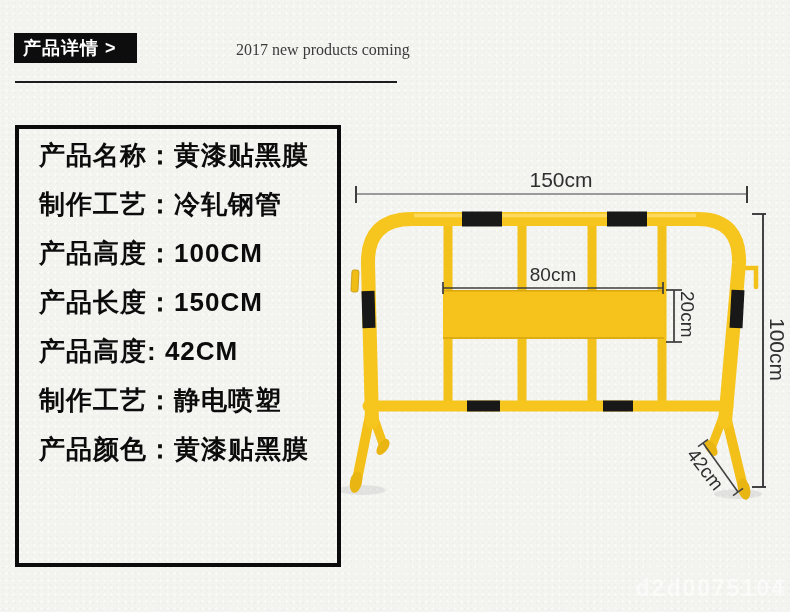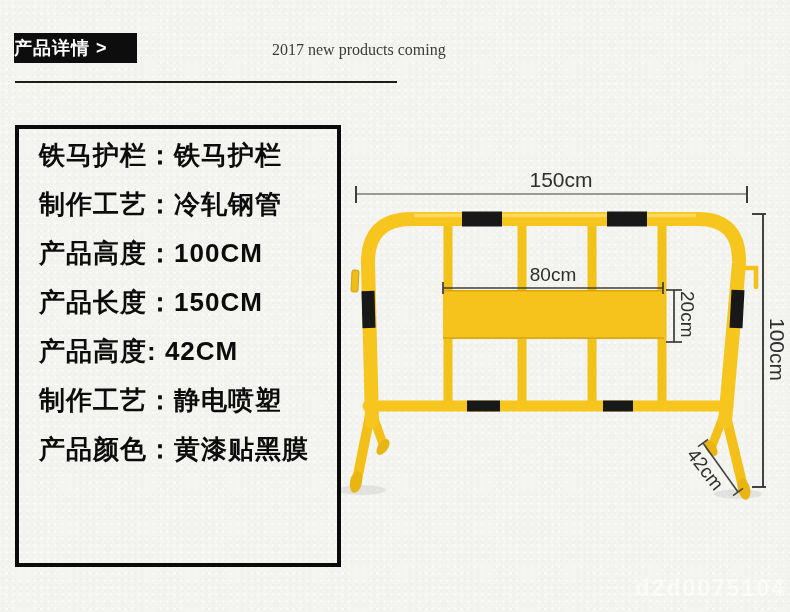--- a/index.html
+++ b/index.html
@@ -8,26 +8,26 @@
     font-family:"Liberation Sans",sans-serif;
     background:
       radial-gradient(rgba(0,0,0,.016) 1px, transparent 1.3px) 0 0/6px 6px,
       radial-gradient(rgba(255,255,255,.55) 1px, transparent 1.4px) 3px 3px/7px 7px,
       #f3f3f0;
   }
   
   .badge{
     position:absolute;left:14px;top:33px;width:123px;height:30px;
     background:#0d0d0d;color:#fff;display:flex;align-items:center;
-    box-sizing:border-box;
+    padding-left:9px;box-sizing:border-box;
     font-size:18px;font-weight:700;letter-spacing:1px;
   }
   .tagline{
     position:absolute;left:236px;top:41px;
-    font-family:"Liberation Serif",serif;font-size:16px;color:#3b3b3b;margin-left:36px;
+    font-family:"Liberation Serif",serif;font-size:16px;color:#3b3b3b;
   }
   .divider{
     position:absolute;left:15px;top:81px;width:382px;height:0;
     border-top:2px solid #1c1c1c;
   }
   
   .spec-box{
     position:absolute;left:15px;top:125px;width:326px;height:442px;
     box-sizing:border-box;border:4px solid #0b0b0b;
     padding:2px 0 0 20px;
@@ -59,21 +59,21 @@
 
   <div class="badge">
     <span>产品详情 &gt;</span>
   </div>
 
   <div class="tagline">2017 new products coming</div>
 
   <div class="divider"></div>
 
   <div class="spec-box">
-    <div class="spec-row">铁马护栏：铁马护栏</div>
+    <div class="spec-row">产品名称：黄漆贴黑膜</div>
     <div class="spec-row">制作工艺：冷轧钢管</div>
     <div class="spec-row">产品高度：100CM</div>
     <div class="spec-row">产品长度：150CM</div>
     <div class="spec-row">产品高度: 42CM</div>
     <div class="spec-row">制作工艺：静电喷塑</div>
     <div class="spec-row">产品颜色：黄漆贴黑膜</div>
   </div>
 
   <svg class="diagram" viewBox="0 0 450 352" xmlns="http://www.w3.org/2000/svg">
 

